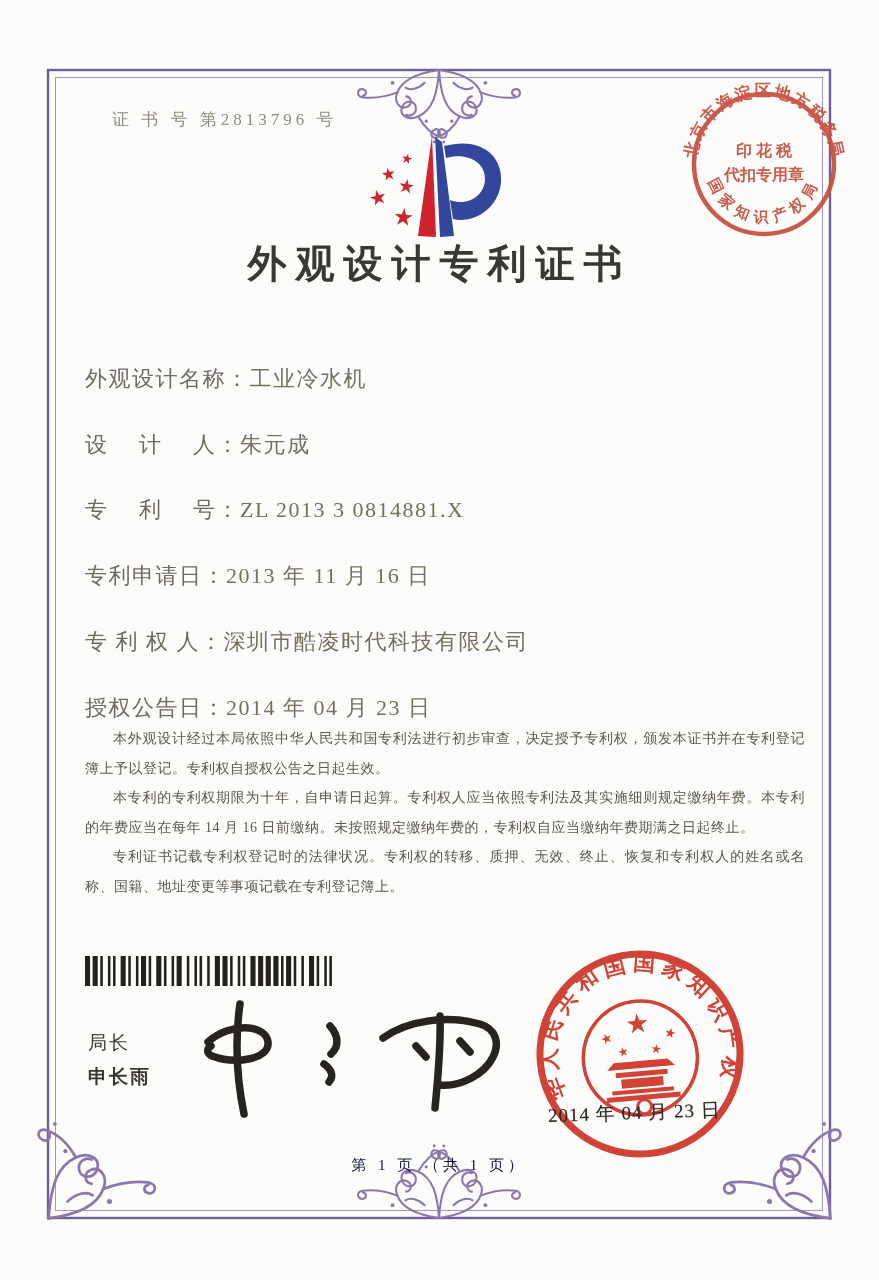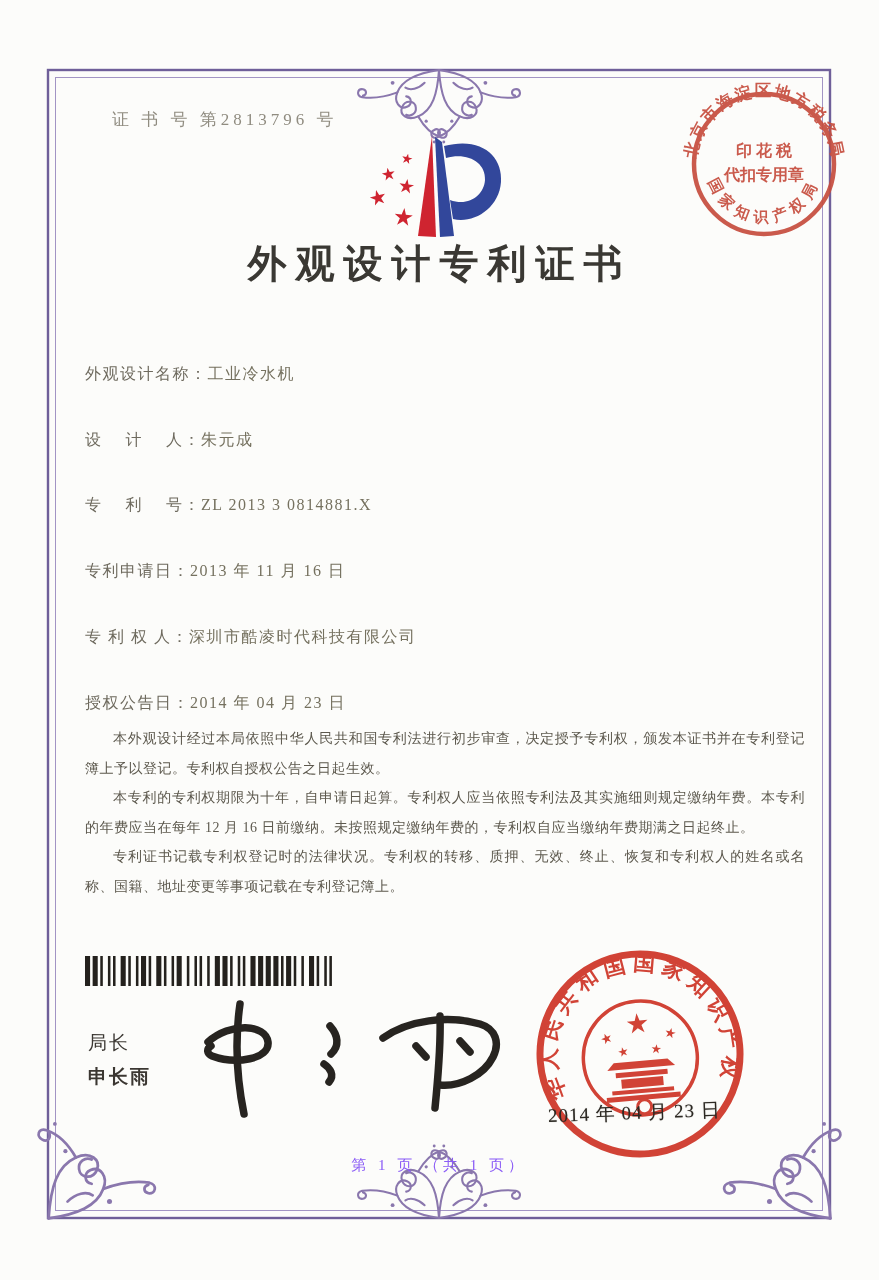--- a/index.html
+++ b/index.html
@@ -14,21 +14,21 @@
     left:84px;top:108px;font-size:17px;letter-spacing:4px;
     color:#908c80;
     margin-left:28px;
   }
   
   .title{
     left:0;top:237px;width:879px;text-align:center;
     font-size:39px;font-weight:700;letter-spacing:9px;color:#3a3833;
   }
   
-  .field{left:85px;font-size:16px;color:#6e6a5e;letter-spacing:1.5px;white-space:nowrap;}
+  .field{left:85px;font-size:22px;color:#6e6a5e;letter-spacing:1.5px;white-space:nowrap;}
   .field .val{color:#75715f;}
   .f0{top:364px;} .f1{top:430px;} .f2{top:495px;} .f3{top:561px;} .f4{top:627px;} .f5{top:693px;}
   
   .body-text{
     left:85px;top:724px;width:720px;font-size:14px;line-height:29.5px;
     color:#5c584d;letter-spacing:0.5px;text-align:justify;
   }
   .body-text p{margin:0;text-indent:2em;}
   
   .barcode{left:85px;top:956px;}
@@ -39,21 +39,21 @@
   .signature-svg{left:178px;top:998px;}
   
   .seal-date{
     left:548px;top:1100px;font-size:19px;color:#2c2923;letter-spacing:1px;
     transform:rotate(-2deg);white-space:nowrap;
     text-shadow:0 0 1px rgba(40,35,30,.4);
   }
   
   .footer{
     left:48px;top:1156px;width:782px;text-align:center;
-    font-size:15px;color:#8b5cf6;letter-spacing:4px;
+    font-size:15px;color:#0f172a;letter-spacing:4px;
   }
   svg{display:block;}
 </style>
 </head>
 <body>
 
 <svg class="abs" width="879" height="1280" viewBox="0 0 879 1280" style="left:0;top:0;">
   <defs>
     <symbol id="flourish" viewBox="0 0 120 120">
       <g fill="none" stroke="#8a77ad" stroke-width="2.6" stroke-linecap="round">
@@ -136,21 +136,21 @@
 </div>
 <div class="abs field f4">
   <span class="lbl">专 利 权 人：</span><span class="val">深圳市酷凌时代科技有限公司</span>
 </div>
 <div class="abs field f5">
   <span class="lbl">授权公告日：</span><span class="val">2014 年 04 月 23 日</span>
 </div>
 
 <div class="abs body-text">
   <p>本外观设计经过本局依照中华人民共和国专利法进行初步审查，决定授予专利权，颁发本证书并在专利登记簿上予以登记。专利权自授权公告之日起生效。</p>
-  <p>本专利的专利权期限为十年，自申请日起算。专利权人应当依照专利法及其实施细则规定缴纳年费。本专利的年费应当在每年 12 月 16 日前缴纳。未按照规定缴纳年费的，专利权自应当缴纳年费期满之日起终止。</p>
+  <p>本专利的专利权期限为十年，自申请日起算。专利权人应当依照专利法及其实施细则规定缴纳年费。本专利的年费应当在每年 14 月 16 日前缴纳。未按照规定缴纳年费的，专利权自应当缴纳年费期满之日起终止。</p>
   <p>专利证书记载专利权登记时的法律状况。专利权的转移、质押、无效、终止、恢复和专利权人的姓名或名称、国籍、地址变更等事项记载在专利登记簿上。</p>
 </div>
 
 <svg class="abs barcode" id="barcode-svg" width="252" height="30" preserveAspectRatio="none" viewBox="0 0 153.44999999999993 30">
     <rect x="0" y="0" width="3.1" height="30" fill="#24211d"></rect>
     <rect x="4.65" y="0" width="3.1" height="30" fill="#24211d"></rect>
     <rect x="9.3" y="0" width="1.55" height="30" fill="#24211d"></rect>
     <rect x="13.950000000000001" y="0" width="1.55" height="30" fill="#24211d"></rect>
     <rect x="17.05" y="0" width="1.55" height="30" fill="#24211d"></rect>
     <rect x="21.700000000000003" y="0" width="3.1" height="30" fill="#24211d"></rect>

